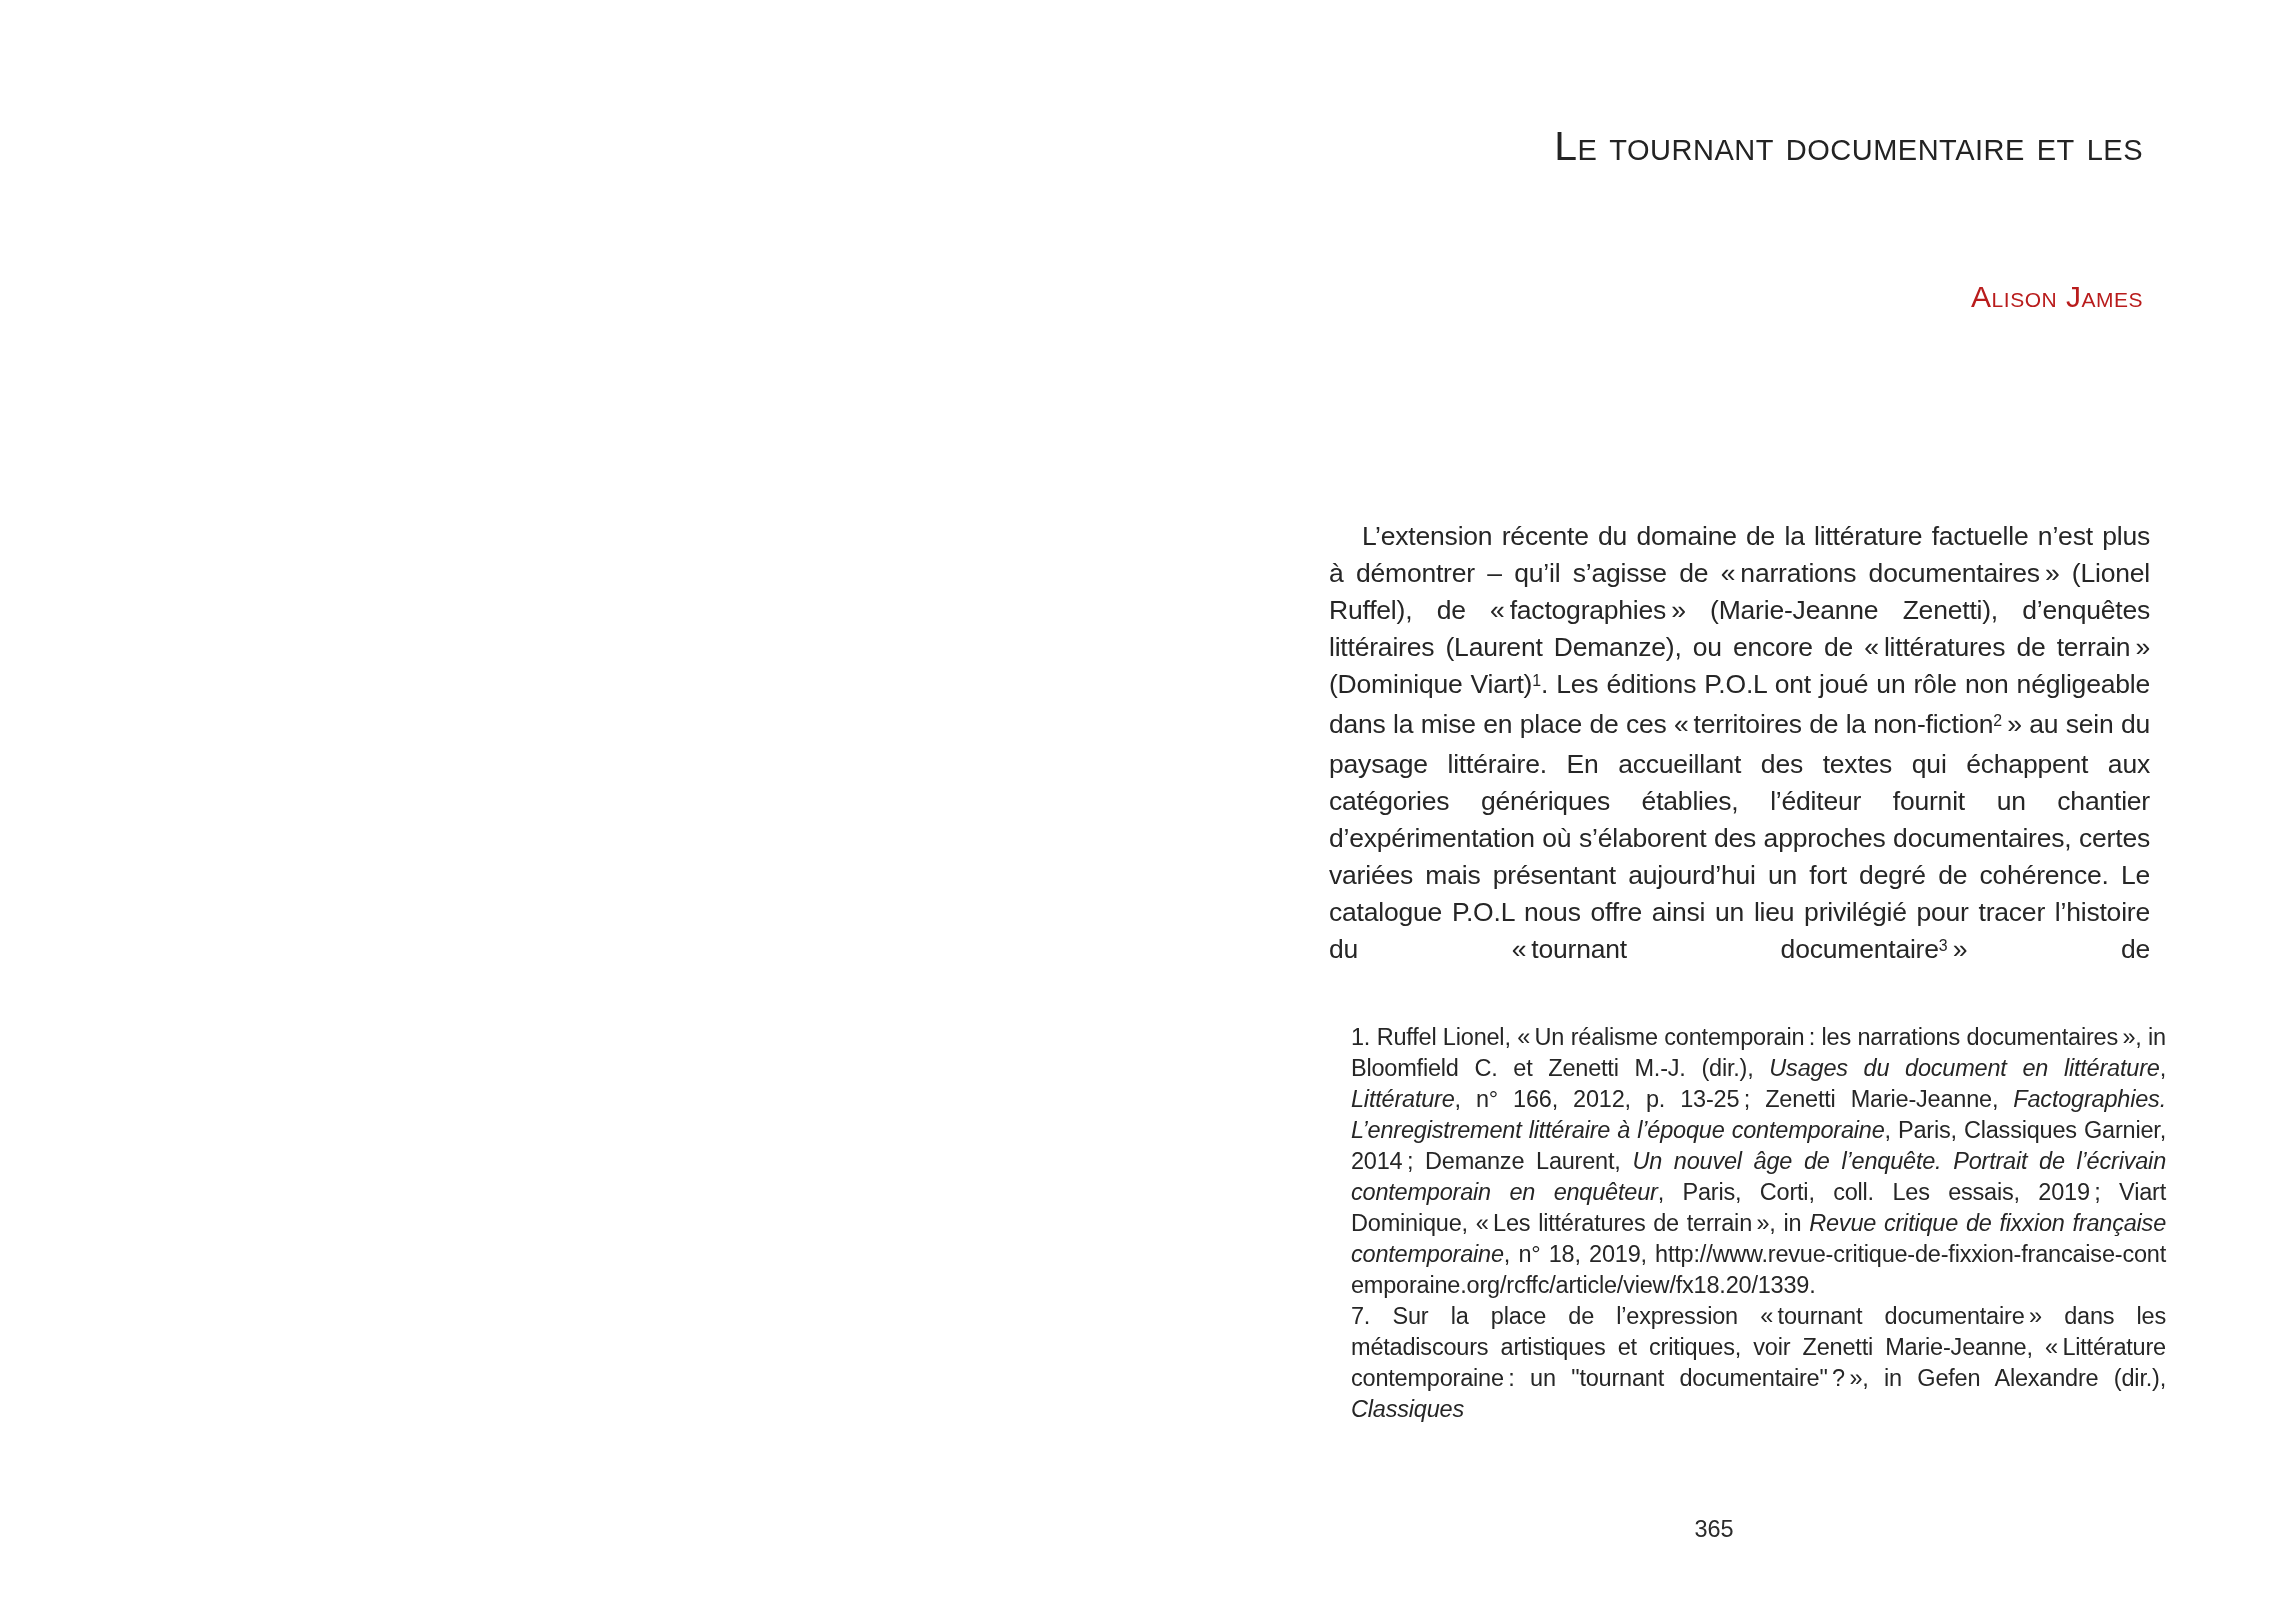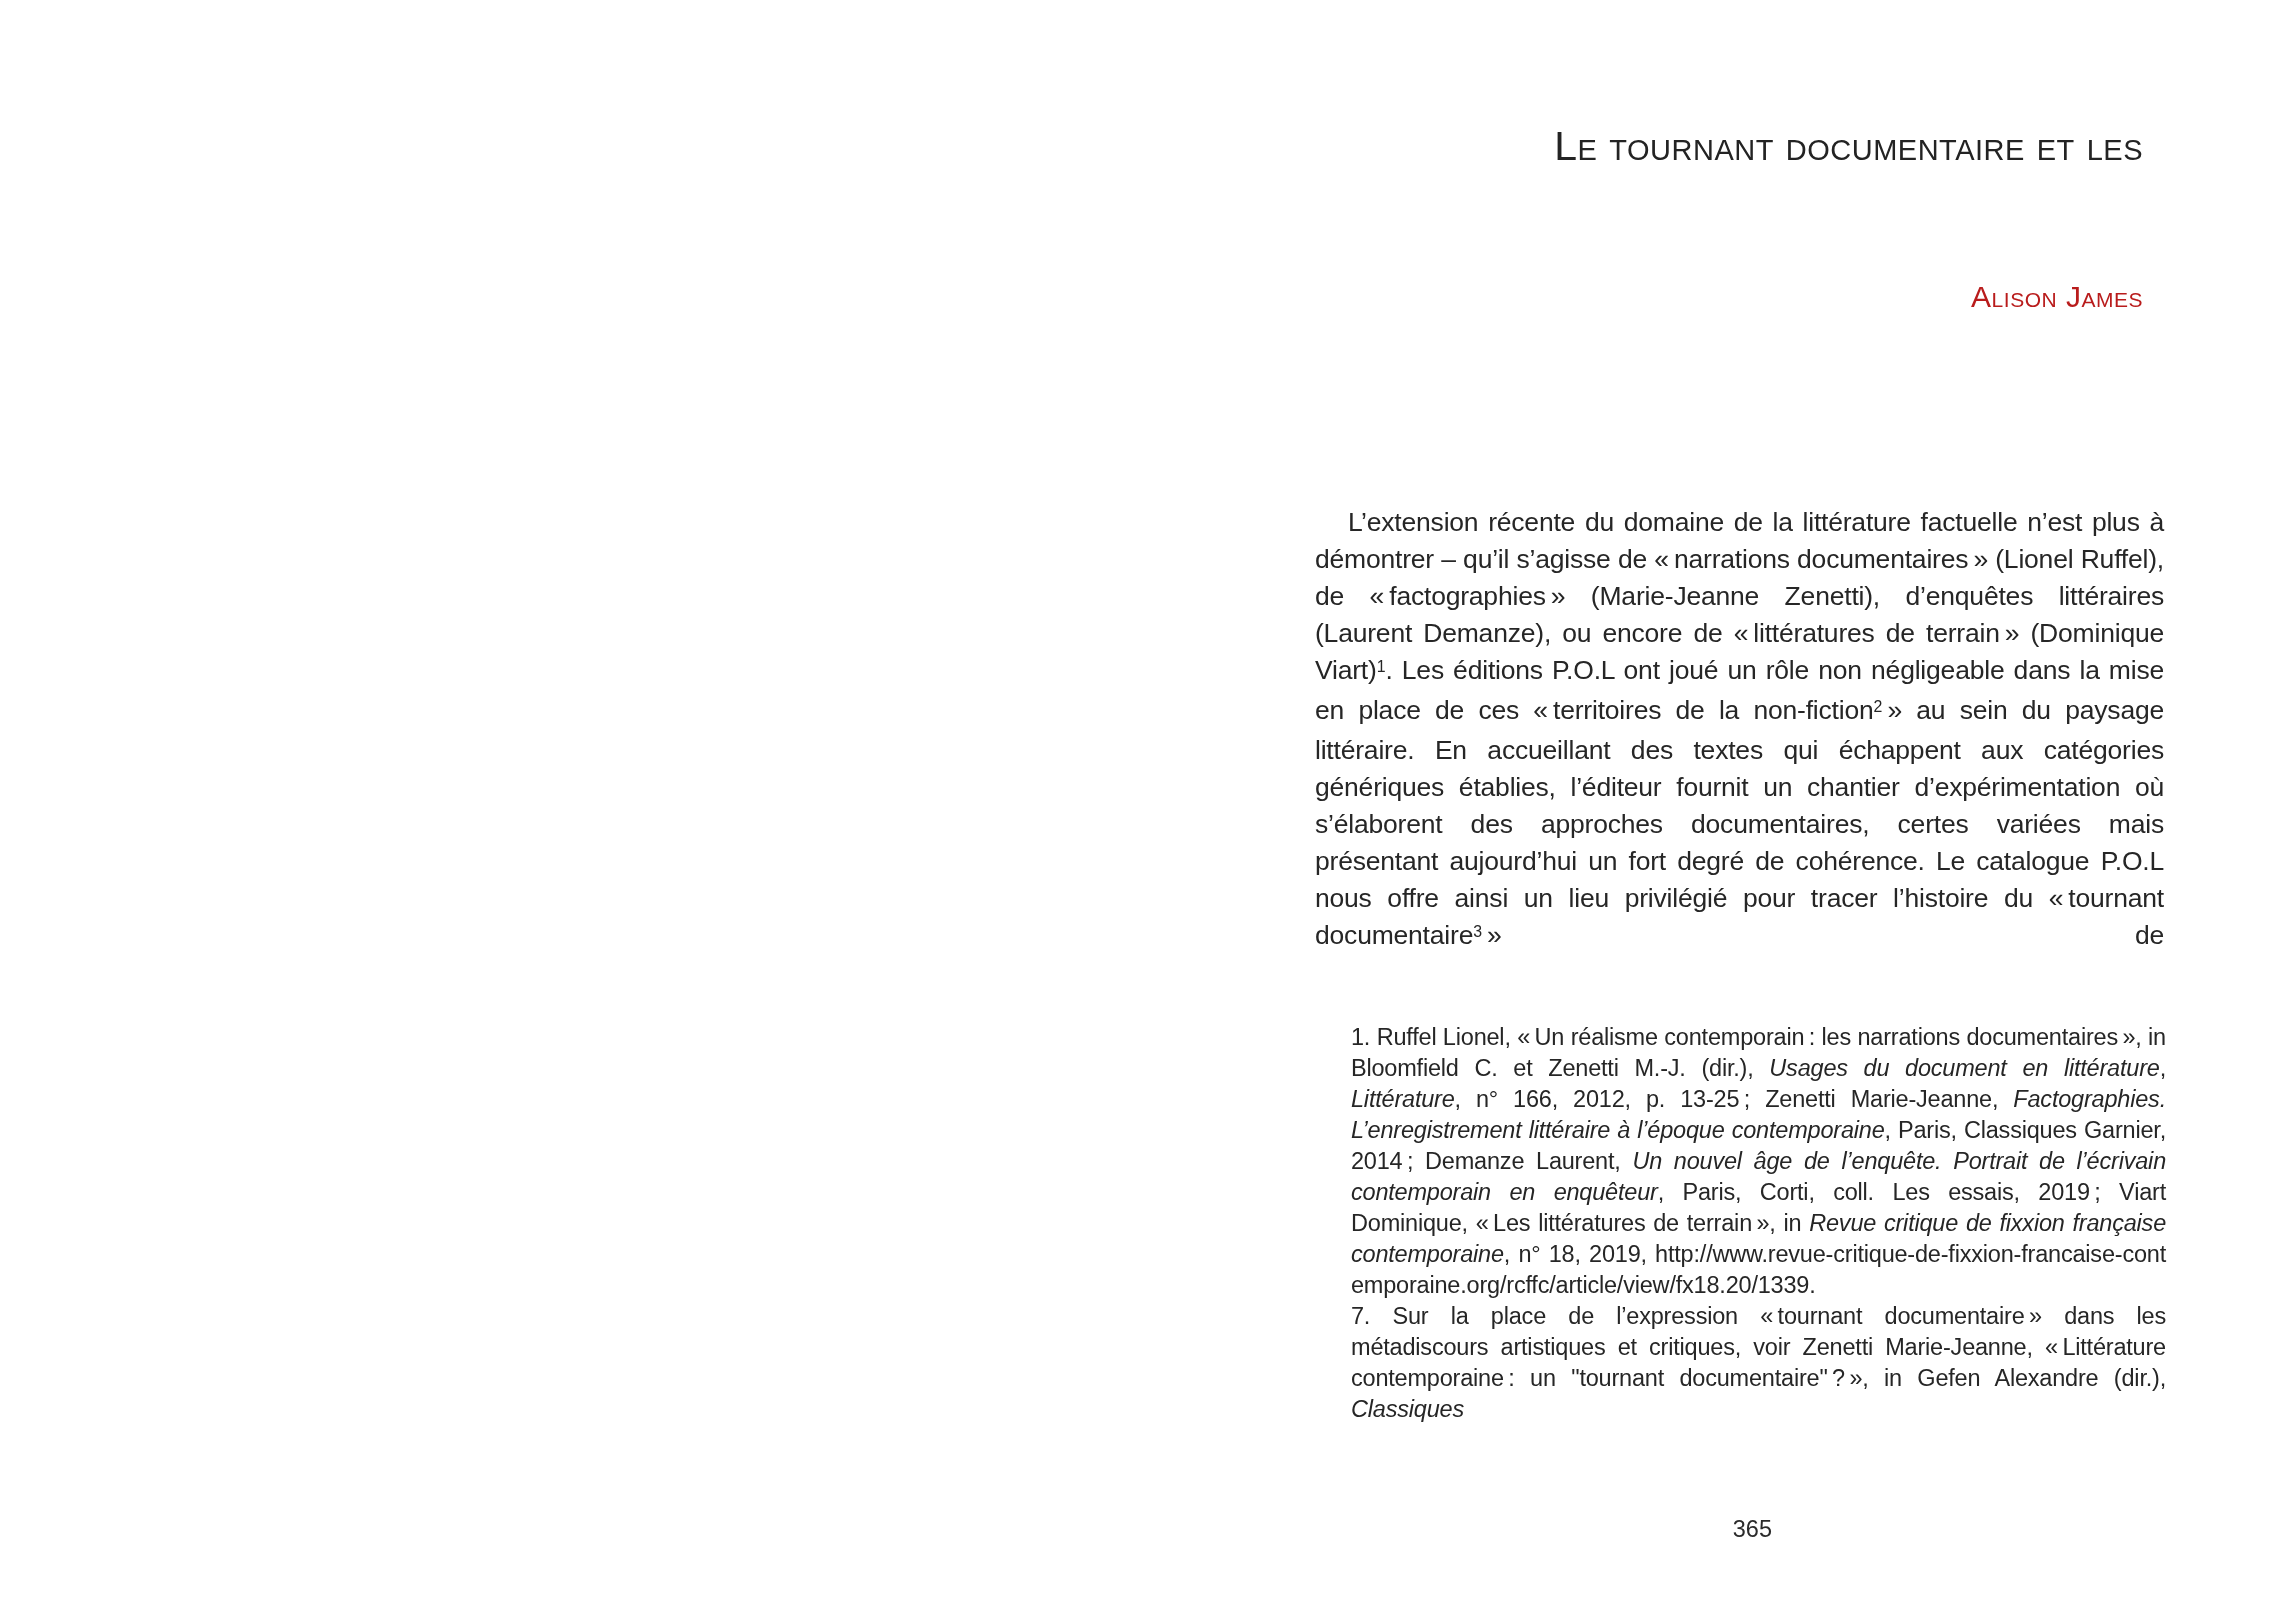--- a/index.html
+++ b/index.html
@@ -43,21 +43,21 @@
     left: 1313px;
     top: 502px;
     width: 853px;
     font-size: 26.5px;
     line-height: 37px;
     text-align: justify;
     letter-spacing: -0.2px;
     hyphens: auto;
   }
   .body-text p {
-    margin: 2px;
+    margin: 16px;
     text-indent: 33px;
     text-align-last: justify;
   }
   .footnotes {
     position: absolute;
     left: 1351px;
     top: 1022px;
     width: 815px;
     font-size: 23.5px;
     line-height: 31px;
@@ -65,21 +65,21 @@
     letter-spacing: -0.2px;
     hyphens: auto;
   }
   .footnotes p { margin: 0; }
   .footnotes p.fn-continues { text-align-last: justify; }
   .pagenum {
     position: absolute;
     left: 1656px;
     top: 1516px;
     width: 116px;
-    text-align: right;
+    text-align: center;
     font-size: 23.5px;
     line-height: 27.4px;
     color: #2b2b2b;
   }
   .run-i { font-style: italic; }
   .run-sup {
     font-size: 60%;
     position: relative;
     top: -0.45em;
     letter-spacing: 0;

